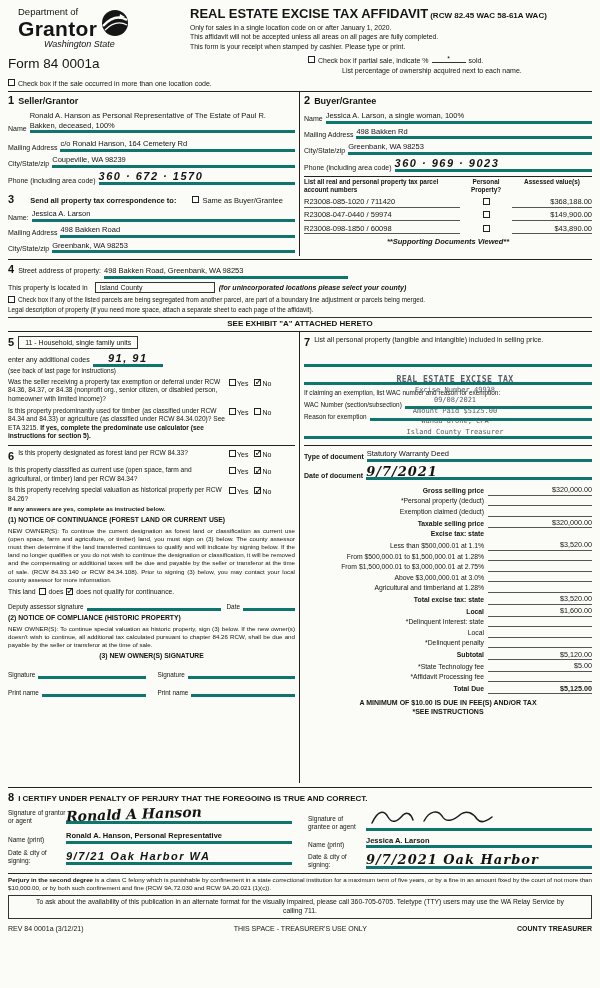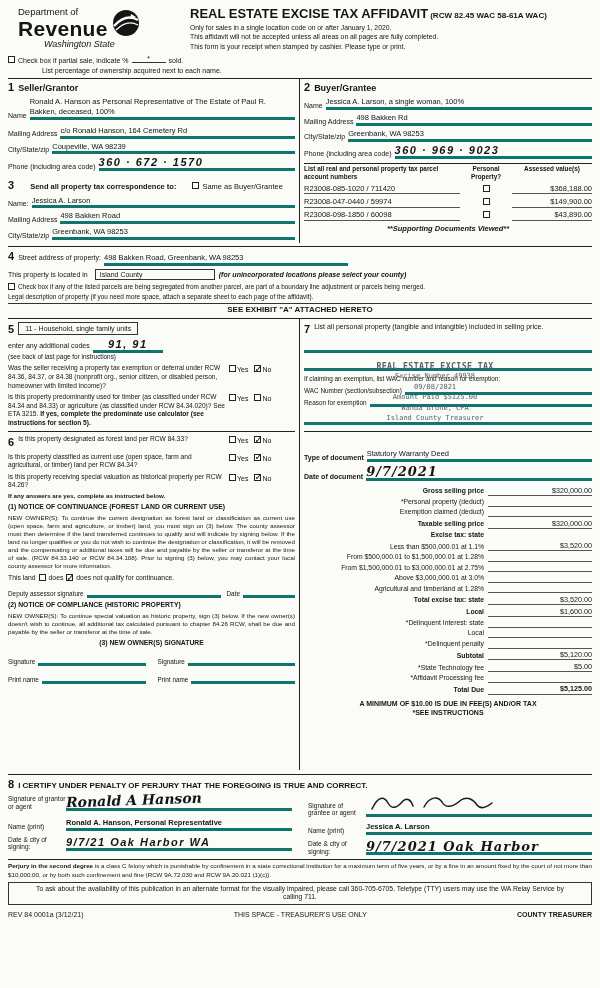--- a/index.html
+++ b/index.html
@@ -54,21 +54,21 @@
 .qt{flex:1;font-size:6.6px;padding-right:4px}
 .yn{width:66px;flex:none;display:flex;gap:1px;font-size:7px;align-items:flex-start;padding-top:1px}
 .yn .lblyn{margin-right:5px}
 .p6{font-size:6.2px;text-align:justify;margin-top:2px}
 .h6{font-size:6.8px;font-weight:bold;margin-top:3px}
 .landuse{border:1px solid #333;display:inline-block;font-size:7px;padding:1px 6px;margin-left:4px}
 .sec6div{border-top:1px solid #222;margin-top:4px;padding-top:1px}
 .sigrow{display:flex;gap:12px;margin-top:9px}
 .sigcell{flex:1;display:flex;align-items:flex-end}
 .sec7{position:relative}
-.stamp{position:absolute;left:28px;top:42px;width:214px;text-align:center;color:#55606b;font-family:"DejaVu Sans Mono",monospace;pointer-events:none}
+.stamp{position:absolute;left:48px;top:42px;width:214px;text-align:center;color:#55606b;font-family:"DejaVu Sans Mono",monospace;pointer-events:none}
 .stamp .s1{font-size:8.2px;font-weight:bold;letter-spacing:.4px}
 .stamp .s2{font-size:7px;line-height:1.5}
 .taxrow{display:flex;align-items:flex-end;margin-top:1.5px}
 .taxlbl{flex:1;text-align:right;font-size:6.8px;padding-right:4px}
 .taxval{width:104px;flex:none;border-bottom:1px solid #555;text-align:right;font-size:7.2px;min-height:9px}
 .noline .taxval{border-bottom:none}
 .minnote{font-size:7px;font-weight:bold;text-align:center;margin-top:4px}
 .sec8{border-top:1.5px solid #222;margin-top:4px;padding-top:2px}
 .s8cols{display:flex;gap:16px}
 .s8col{flex:1}
@@ -82,21 +82,21 @@
 </head>
 <body>
 
 <div class="page">
 
   <div class="hdr">
     <div class="logoblk">
       <div class="logorow">
         <div>
           <div class="dept">Department of</div>
-          <div class="revword">Revenue</div>
+          <div class="revword">Grantor</div>
         </div>
         <svg width="28" height="28" viewBox="0 0 28 28">
           <circle cx="14" cy="14" r="13" fill="#151515"></circle>
           <path d="M2 17 Q14 4 26 11" stroke="#fbfbf8" stroke-width="2.4" fill="none"></path>
           <path d="M4 21 Q15 10 26 16" stroke="#fbfbf8" stroke-width="1.4" fill="none"></path>
           <path d="M19 5 L24 8 L18 10 Z" fill="#fbfbf8"></path>
         </svg>
       </div>
       <div class="wastate">Washington State</div>
     </div>
@@ -105,20 +105,27 @@
         <span class="title">REAL ESTATE EXCISE TAX AFFIDAVIT</span>
         <span class="tsuf">(RCW 82.45 WAC 58-61A WAC)</span>
       </div>
       <div class="note">Only for sales in a single location code on or after January 1, 2020.</div>
       <div class="note">This affidavit will not be accepted unless all areas on all pages are fully completed.</div>
       <div class="note">This form is your receipt when stamped by cashier.  Please type or print.</div>
     </div>
   </div>
 
   <div class="preamble">
+    <div class="pre-l">
+      <div class="formnum">Form 84 0001a</div>
+      <div class="ckline">
+        <span class="cb"></span>
+        <span>Check box if the sale occurred in more than one location code.</span>
+      </div>
+    </div>
     <div class="pre-r">
       <div class="ckline">
         <span class="cb"></span>
         <span>Check box if partial sale, indicate %</span>
         <span class="pctul">*</span>
         <span>sold.</span>
       </div>
       <div class="ckline indent">List percentage of ownership acquired next to each name.</div>
     </div>
   </div>
@@ -364,21 +371,21 @@
 
       <div class="stamp">
         <div class="s1">REAL ESTATE EXCISE TAX</div>
         <div class="s2">Excise Number 49938</div>
         <div class="s2">09/08/2021</div>
         <div class="s2">Amount Paid $5125.00</div>
         <div class="s2">Wanda Grone, CPA</div>
         <div class="s2">Island County Treasurer</div>
       </div>
 
-      <div style="border-top:1px solid #222;margin-top:6px;padding-top:16px">
+      <div style="border-top:1px solid #222;margin-top:6px;padding-top:2px">
         <div class="frow" style="margin-top:1px">
           <span class="lbl b">Type of document</span>
           <span class="ul val">Statutory Warranty Deed</span>
         </div>
         <div class="frow" style="margin-top:4px">
           <span class="lbl b">Date of document</span>
           <span class="ul handbig">9/7/2021</span>
         </div>
       </div>
 

